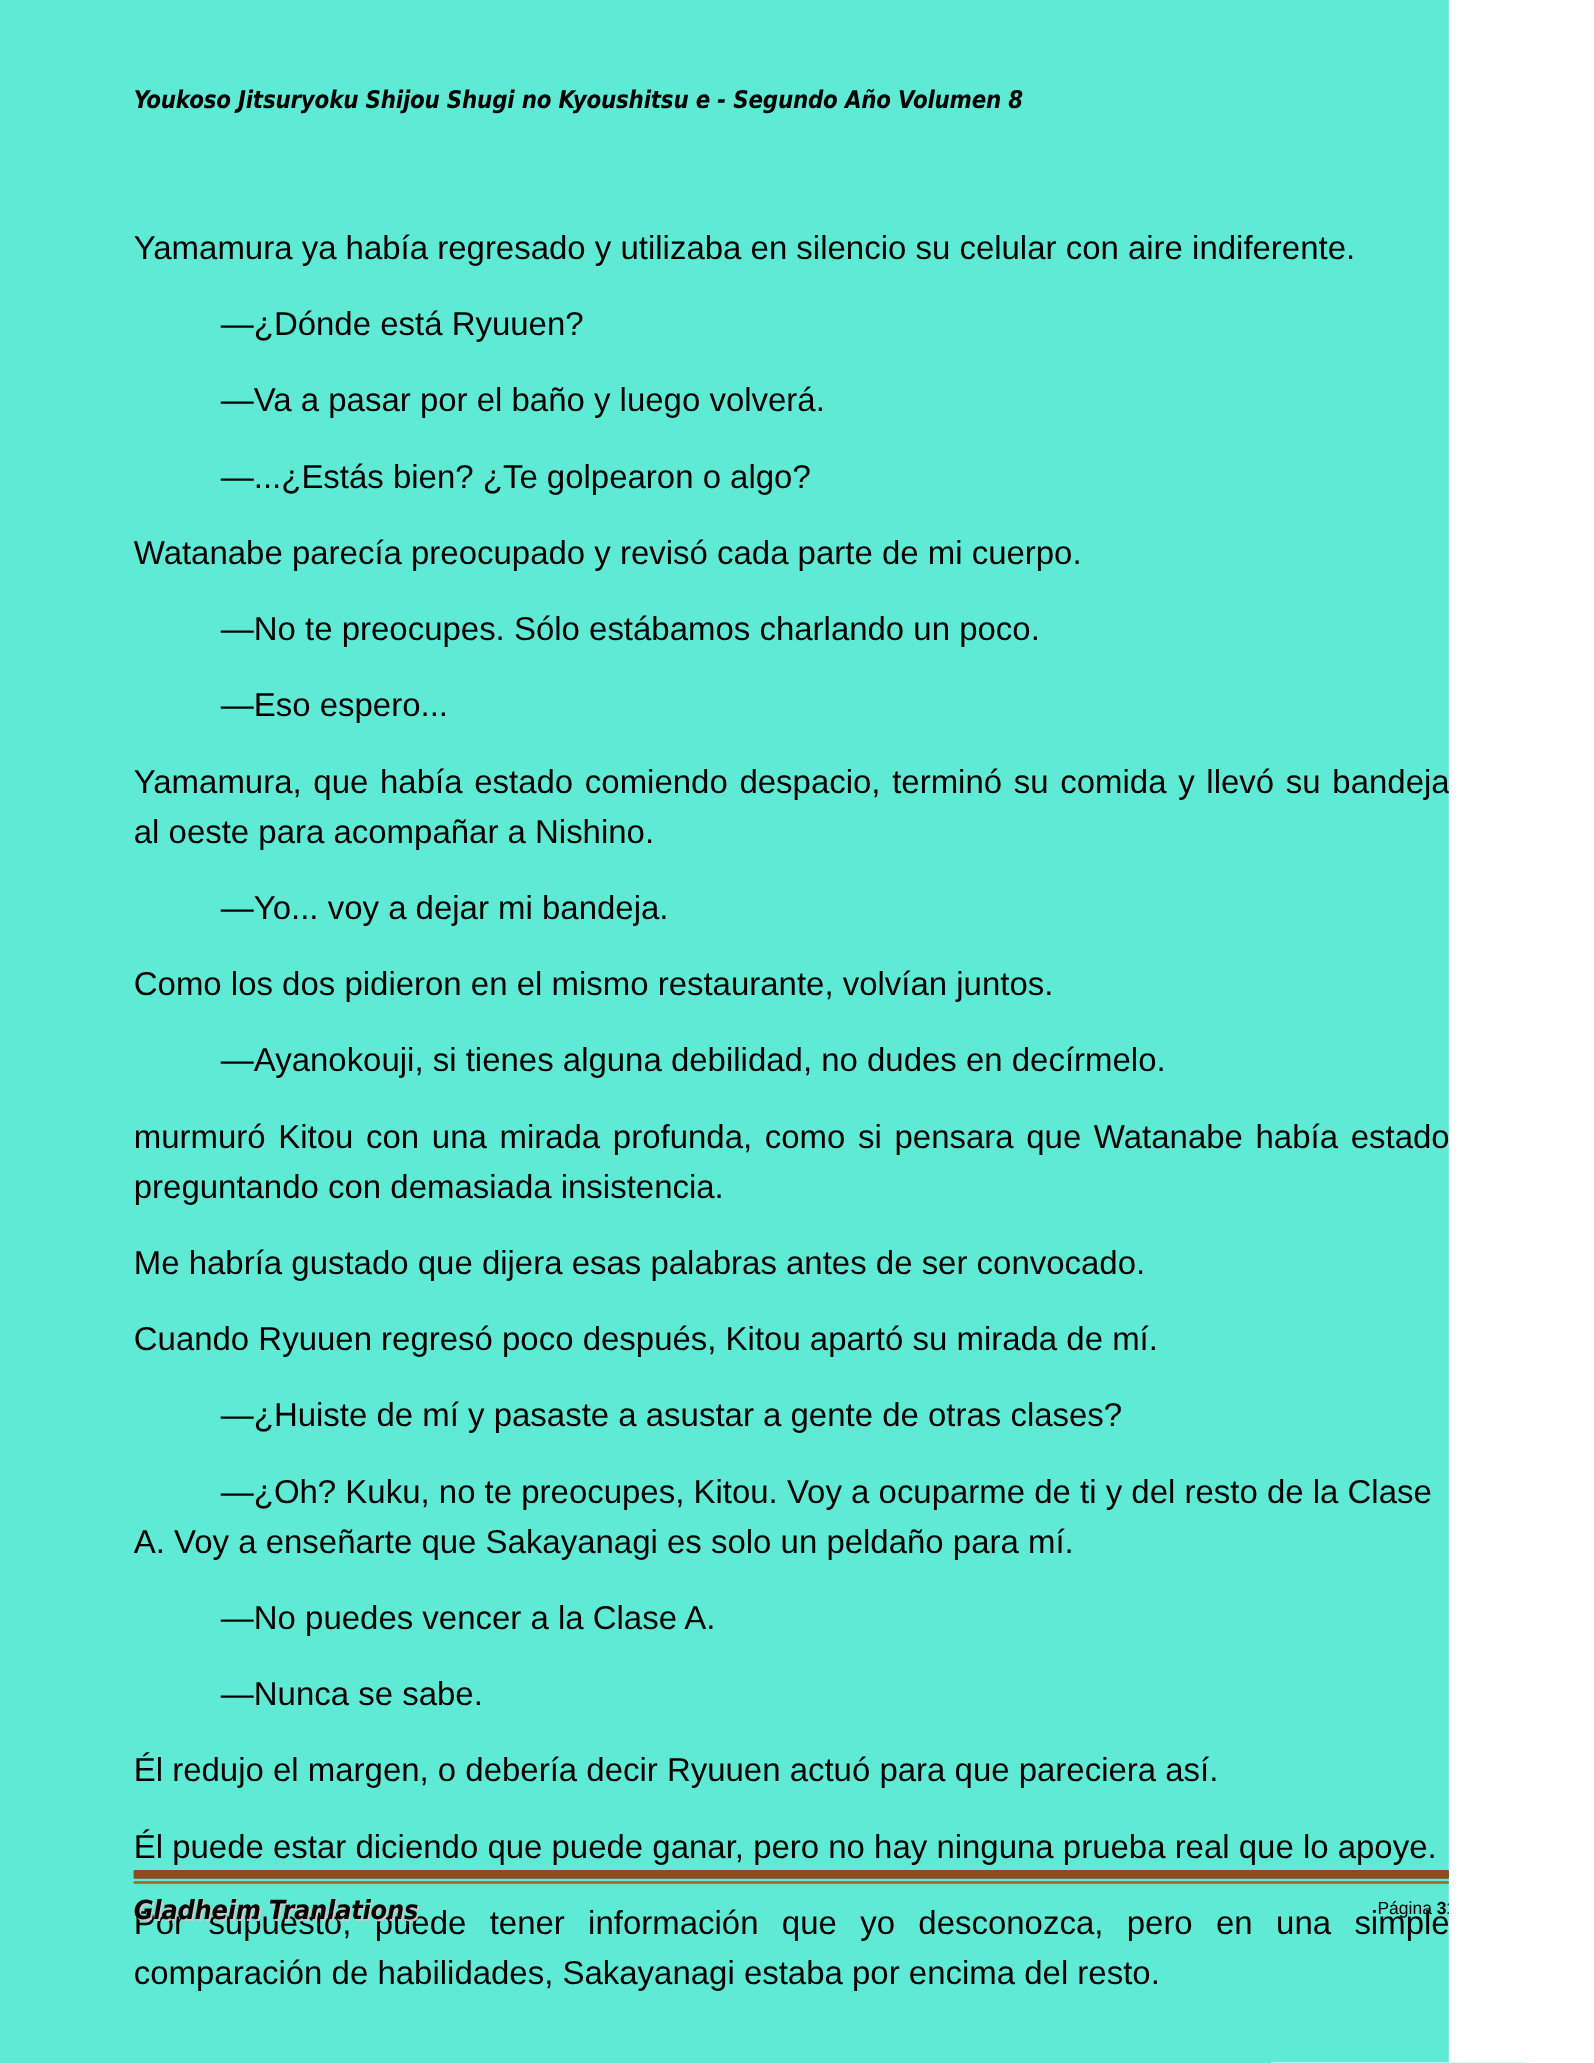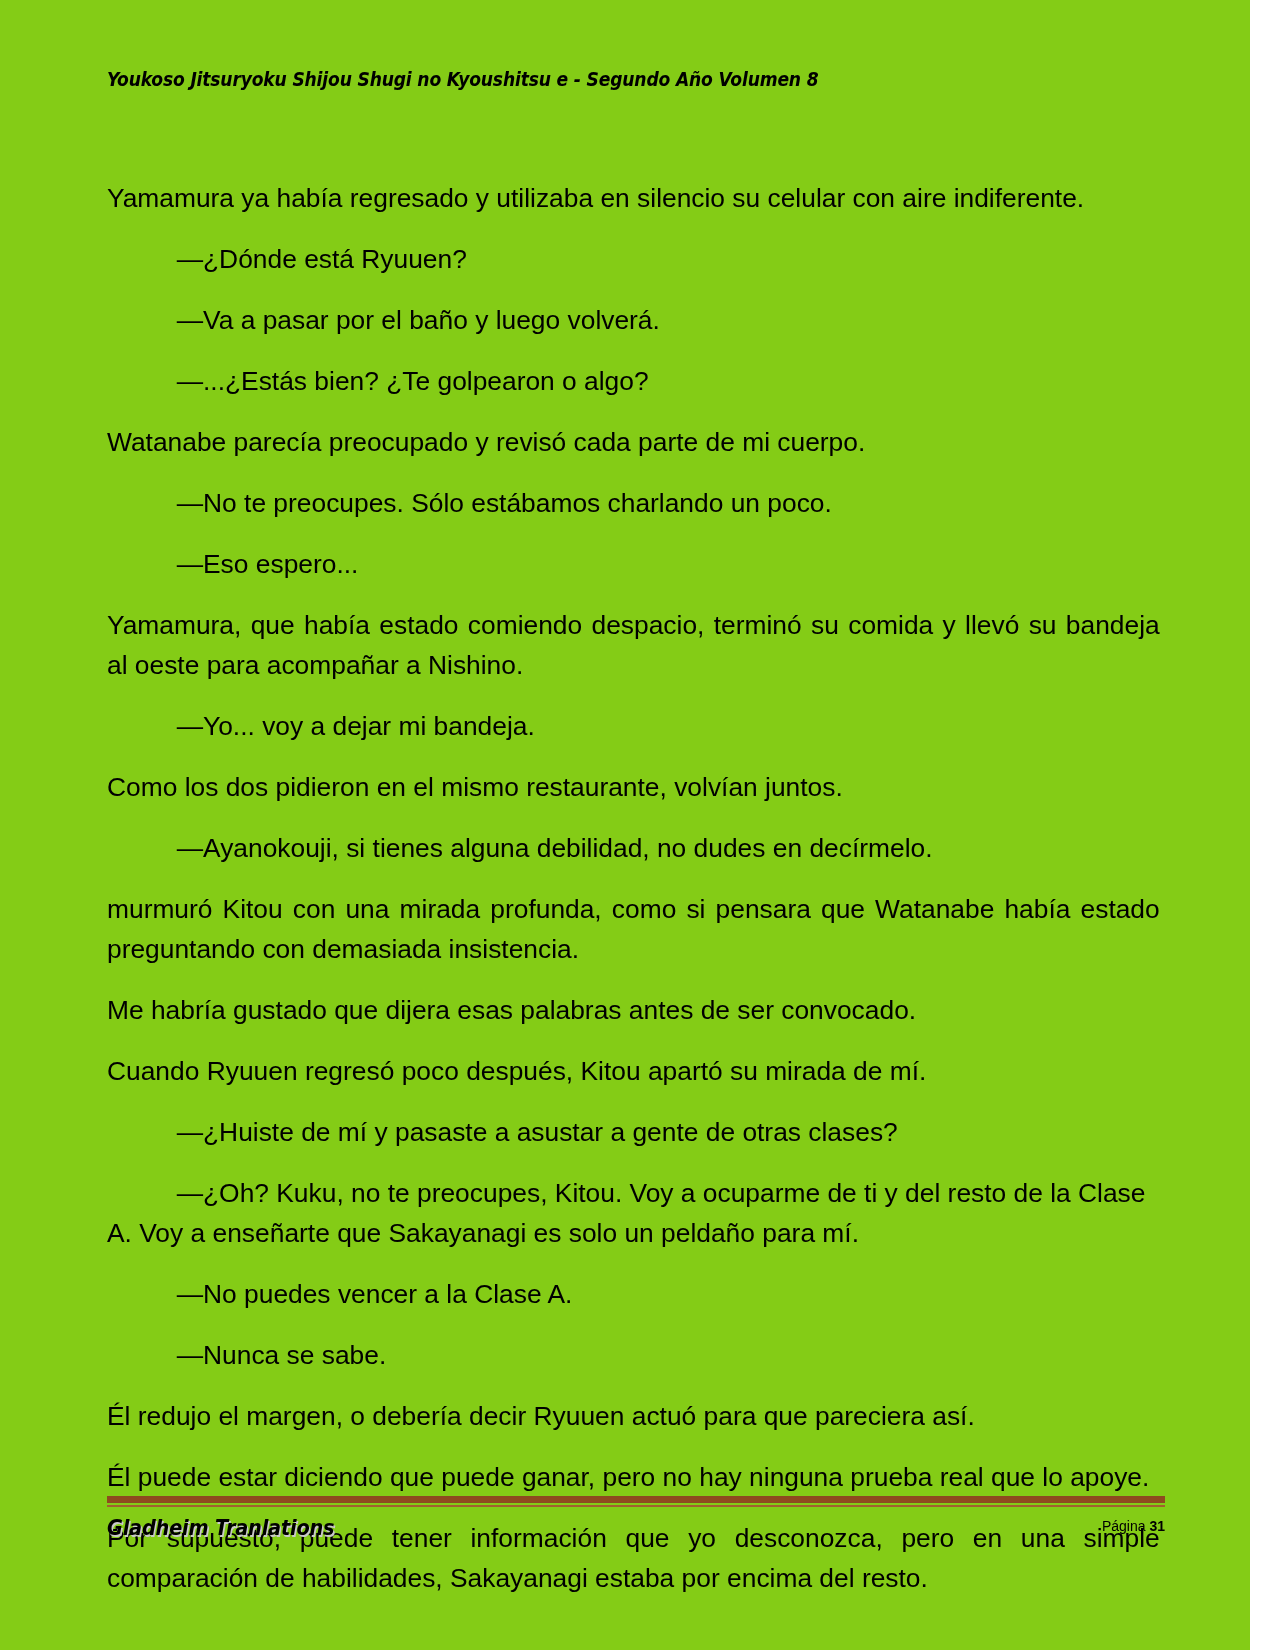--- a/index.html
+++ b/index.html
@@ -6,23 +6,23 @@
     margin: 0;
     padding: 0;
     background: #ffffff;
   }
   body {
     font-family: "Liberation Sans", sans-serif;
     color: #000000;
   }
   .page {
     position: relative;
-    width: 1250px;
+    width: 1159px;
     height: 1650px;
-    background: #84cc16;
+    background: #5eead4;
     overflow: hidden;
     box-sizing: border-box;
   }
 
   
   .doc-header {
     position: absolute;
     left: 107px;
     top: 68px;
     width: 1058px;

